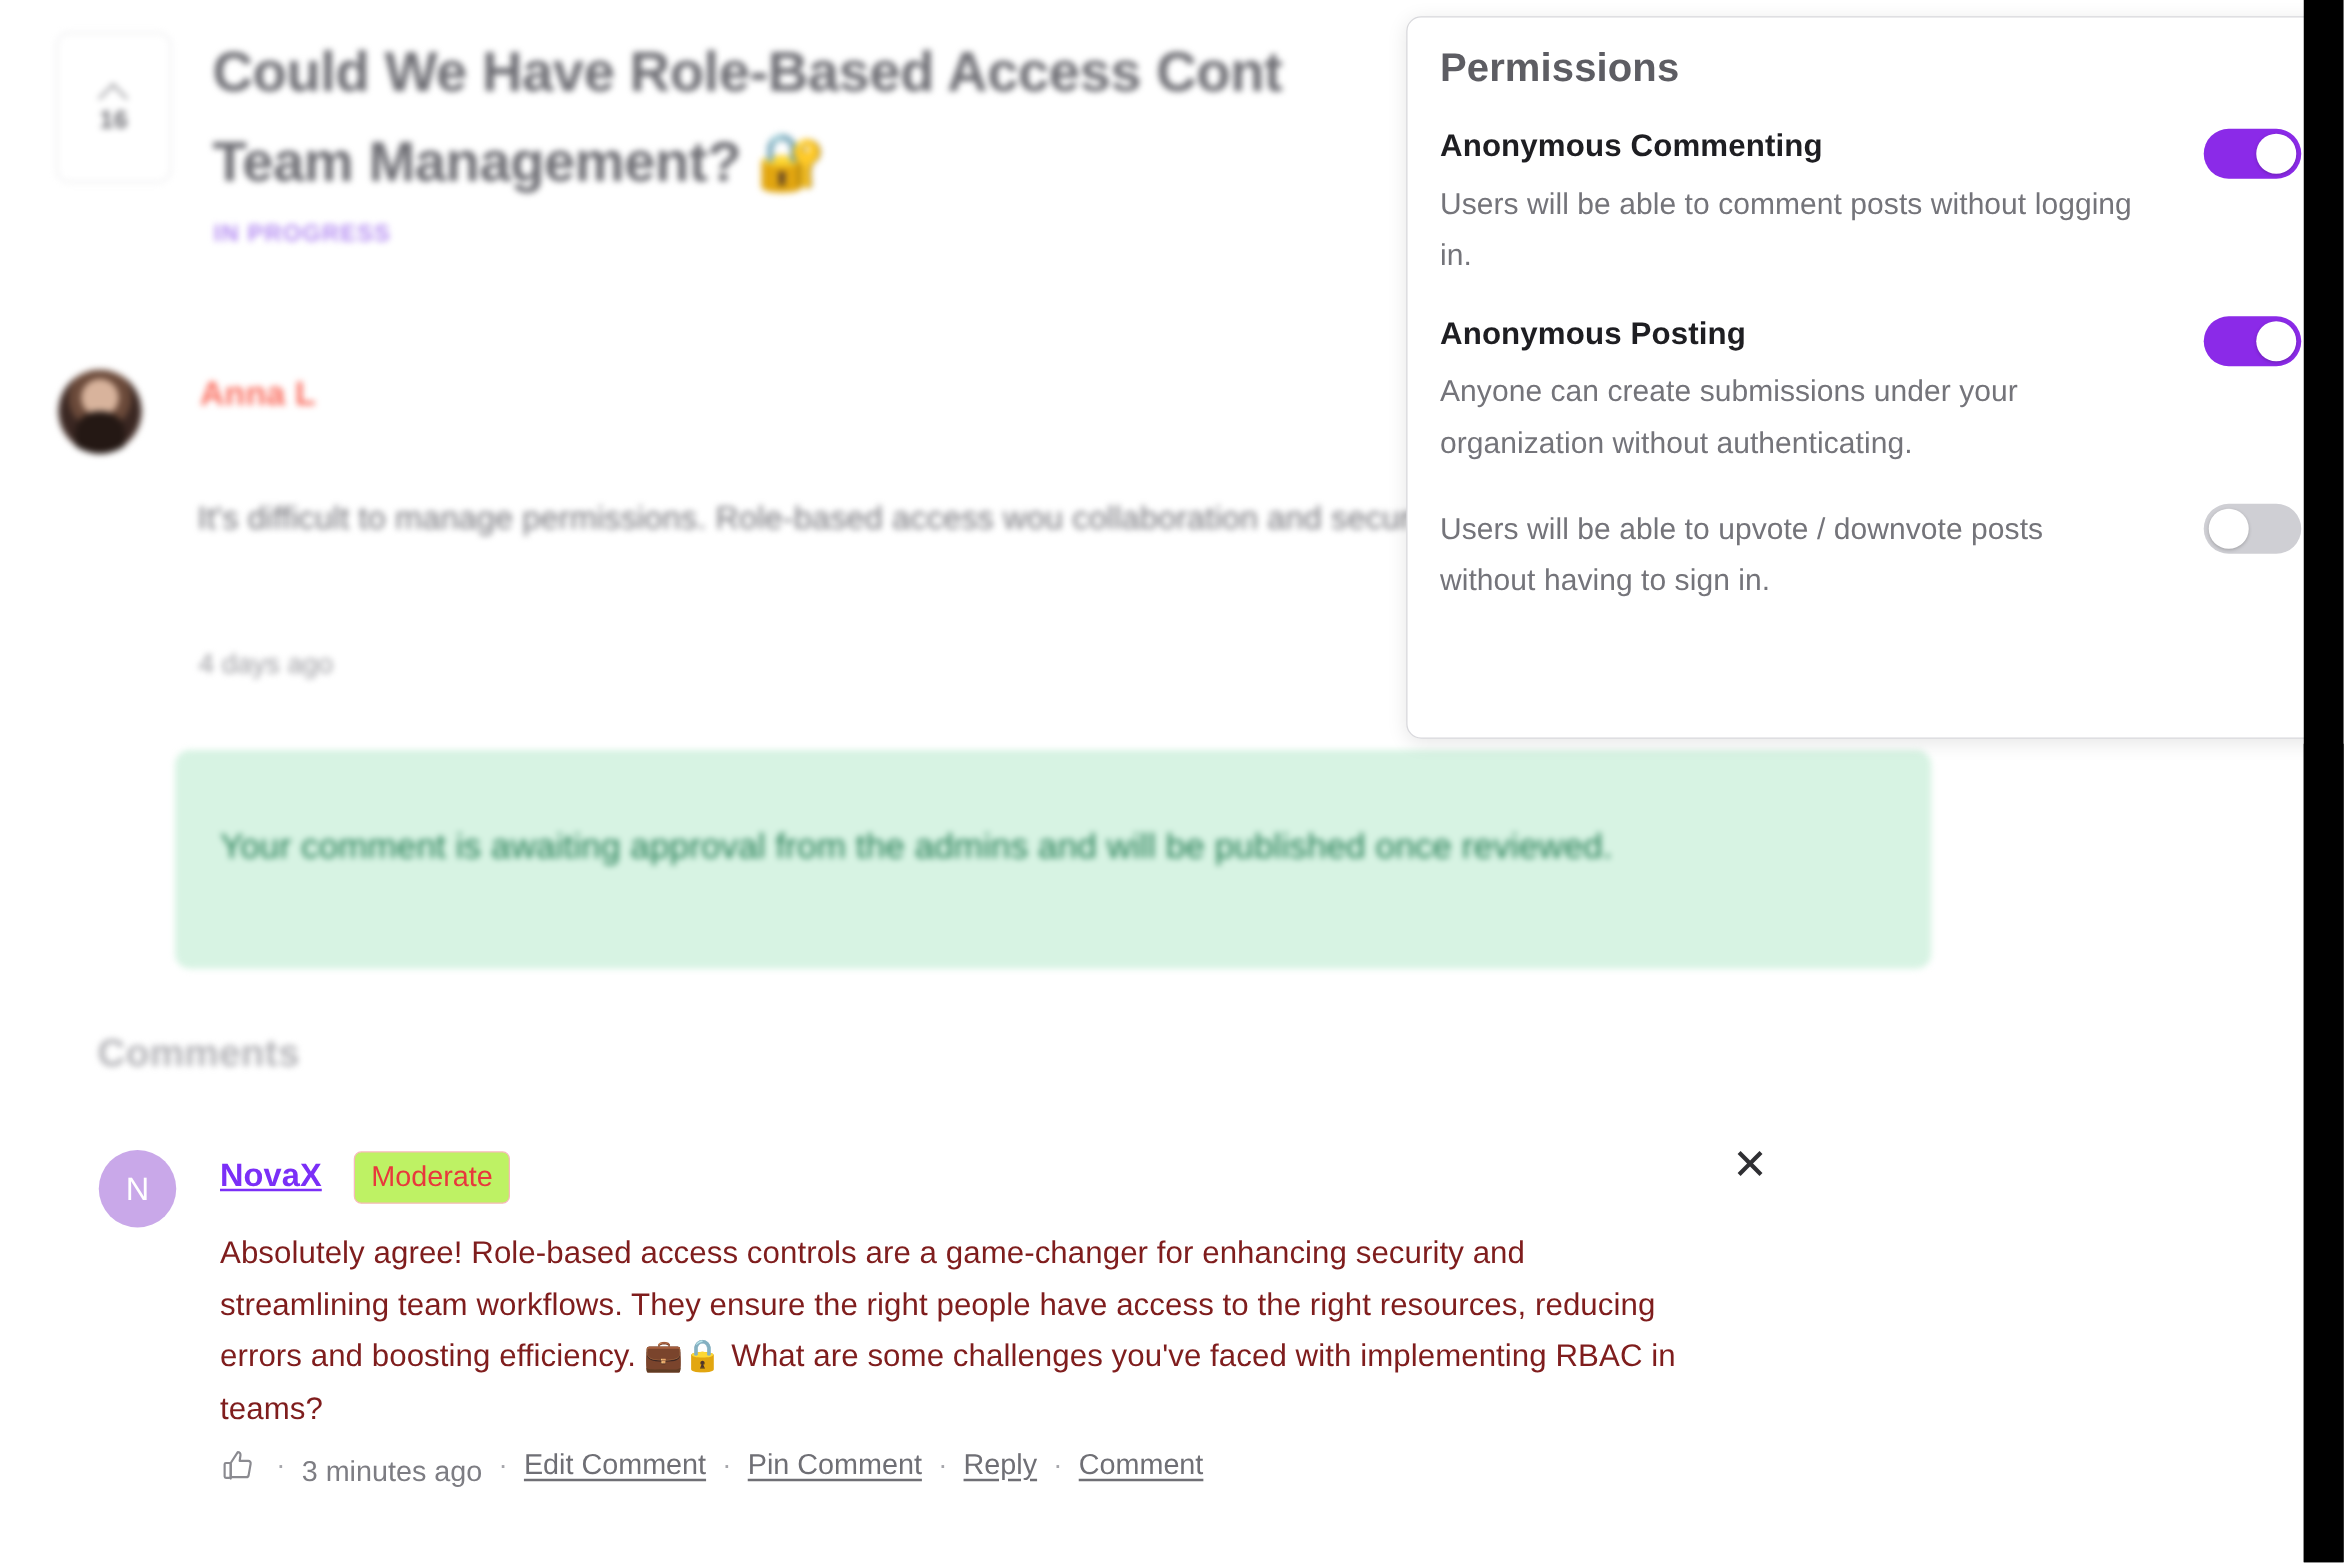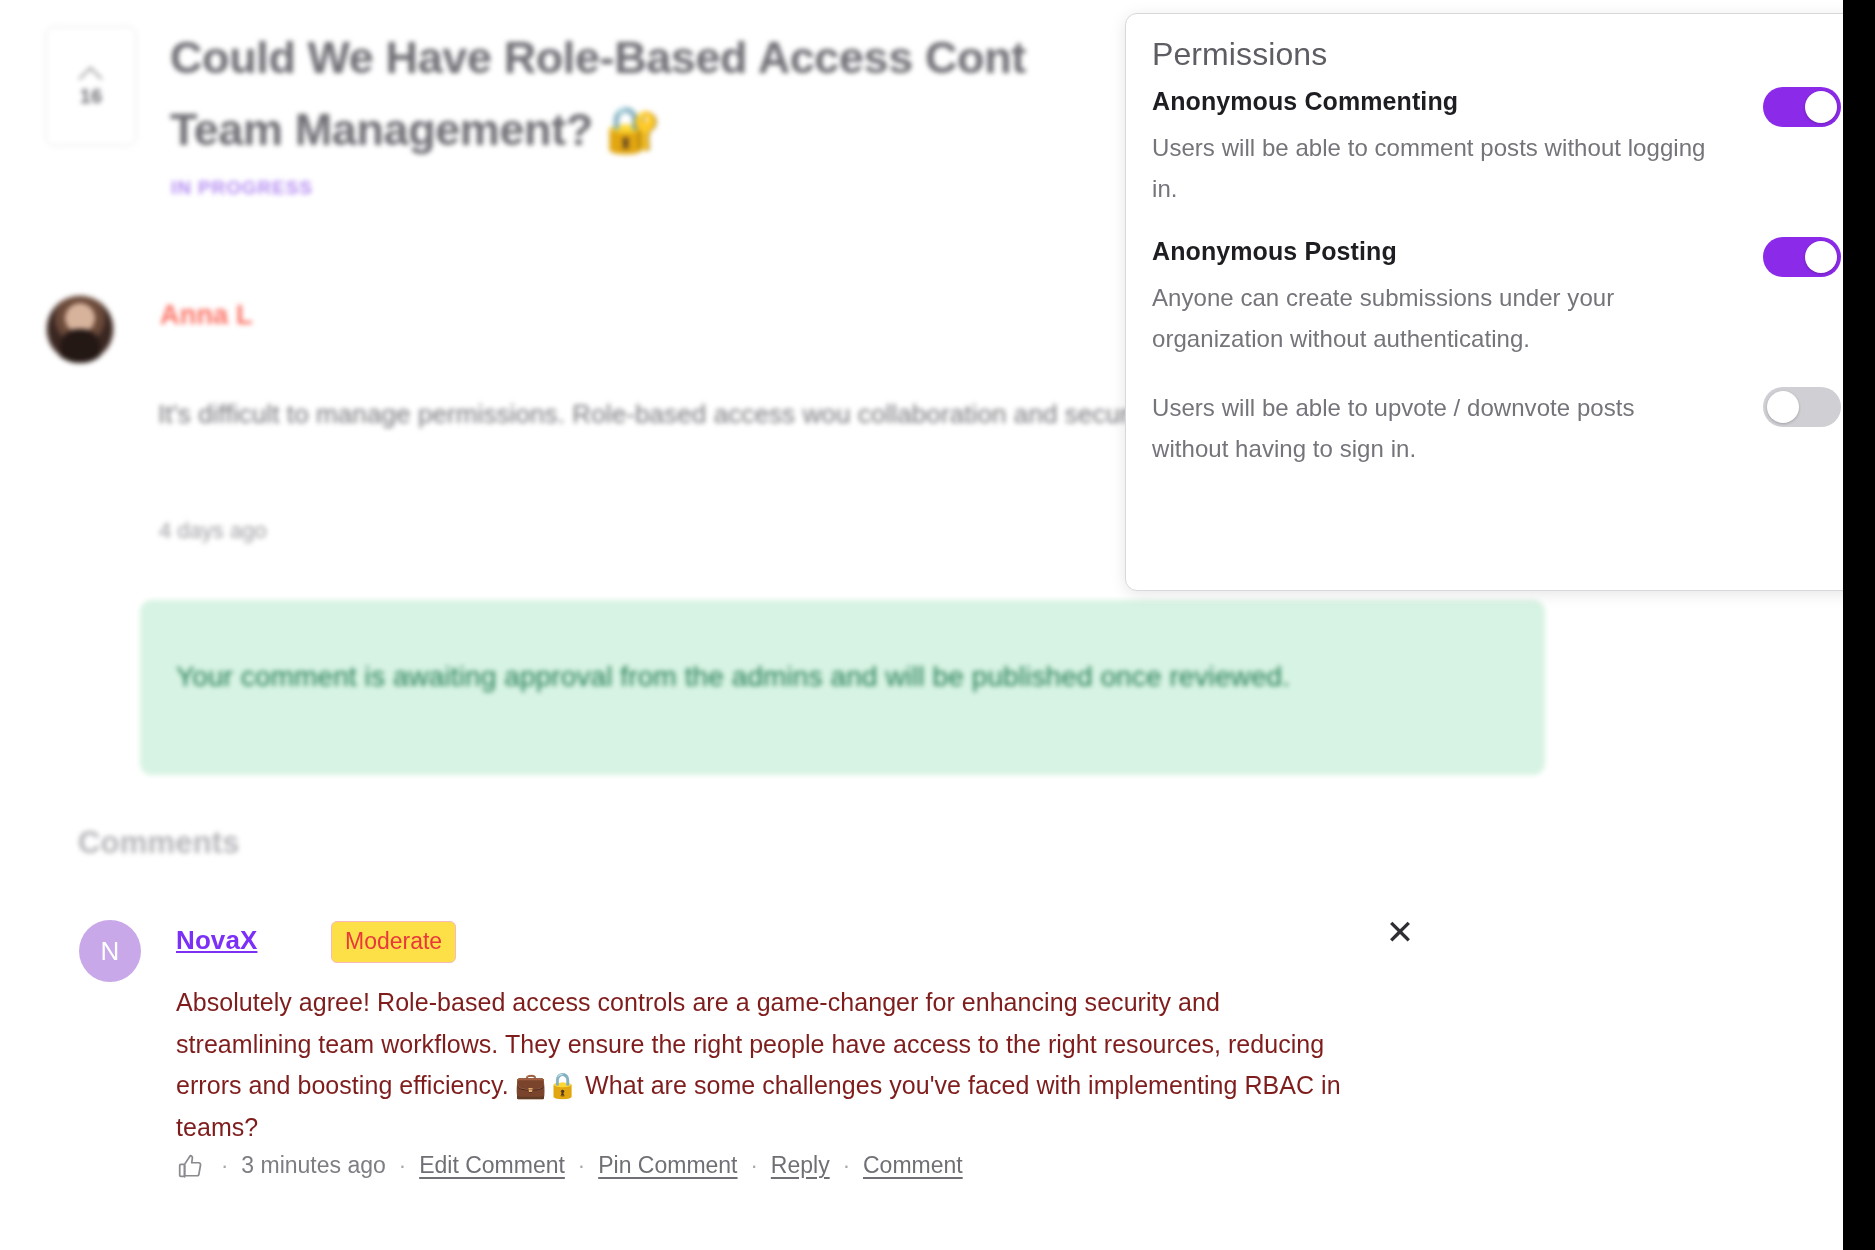--- a/index.html
+++ b/index.html
@@ -218,26 +218,25 @@
     letter-spacing: .1px;
     text-decoration: underline;
   }
   .c-badge {
     position: absolute;
     left: 283px;
     top: 921px;
     padding: 5px 13px 7px 13px;
     border: 1px solid #f7b9b9;
     border-radius: 6px;
-    background: #fde047;
+    background: #bef264;
     color: #e8383c;
     font-size: 23px;
     font-weight: 400;
     line-height: 28px;
-    margin-left: 48px;
   }
   .c-close {
     position: absolute;
     left: 1378px;
     top: 910px;
     width: 44px;
     height: 44px;
     display: flex;
     align-items: center;
     justify-content: center;
@@ -272,21 +271,21 @@
     height: 26px;
     position: relative;
     margin-right: 4px;
   }
   .thumb-icon svg { display: block; }
   .dot-sep {
     margin: 0 13px;
     color: #a6a6ab;
     font-size: 22px;
   }
-  .c-actions .plain { color: #7d7d83; }
+  .c-actions .plain { color: #7d7d83; margin-top: 12px; }
   .c-actions .link {
     color: #6f6f75;
     text-decoration: underline;
     text-underline-offset: 4px;
     cursor: pointer;
   }
 
   
   .perm-panel {
     position: absolute;
@@ -296,24 +295,24 @@
     height: 578px;
     background: #ffffff;
     border: 1px solid #d8d8dc;
     border-radius: 12px;
     box-shadow: 0 3px 16px rgba(0,0,0,.10);
     padding: 22px 26px 0 26px;
     overflow: hidden;
   }
   .perm-title {
     font-size: 32px;
-    font-weight: 400;
+    font-weight: 700;
     color: #5d5d63;
     letter-spacing: .1px;
-    margin-bottom: 14px;
+    margin-bottom: 30px;
   }
   .perm-row {
     position: relative;
     margin-bottom: 28px;
   }
   .perm-label {
     font-size: 25px;
     font-weight: 700;
     color: #1e1e22;
     margin-bottom: 11px;

